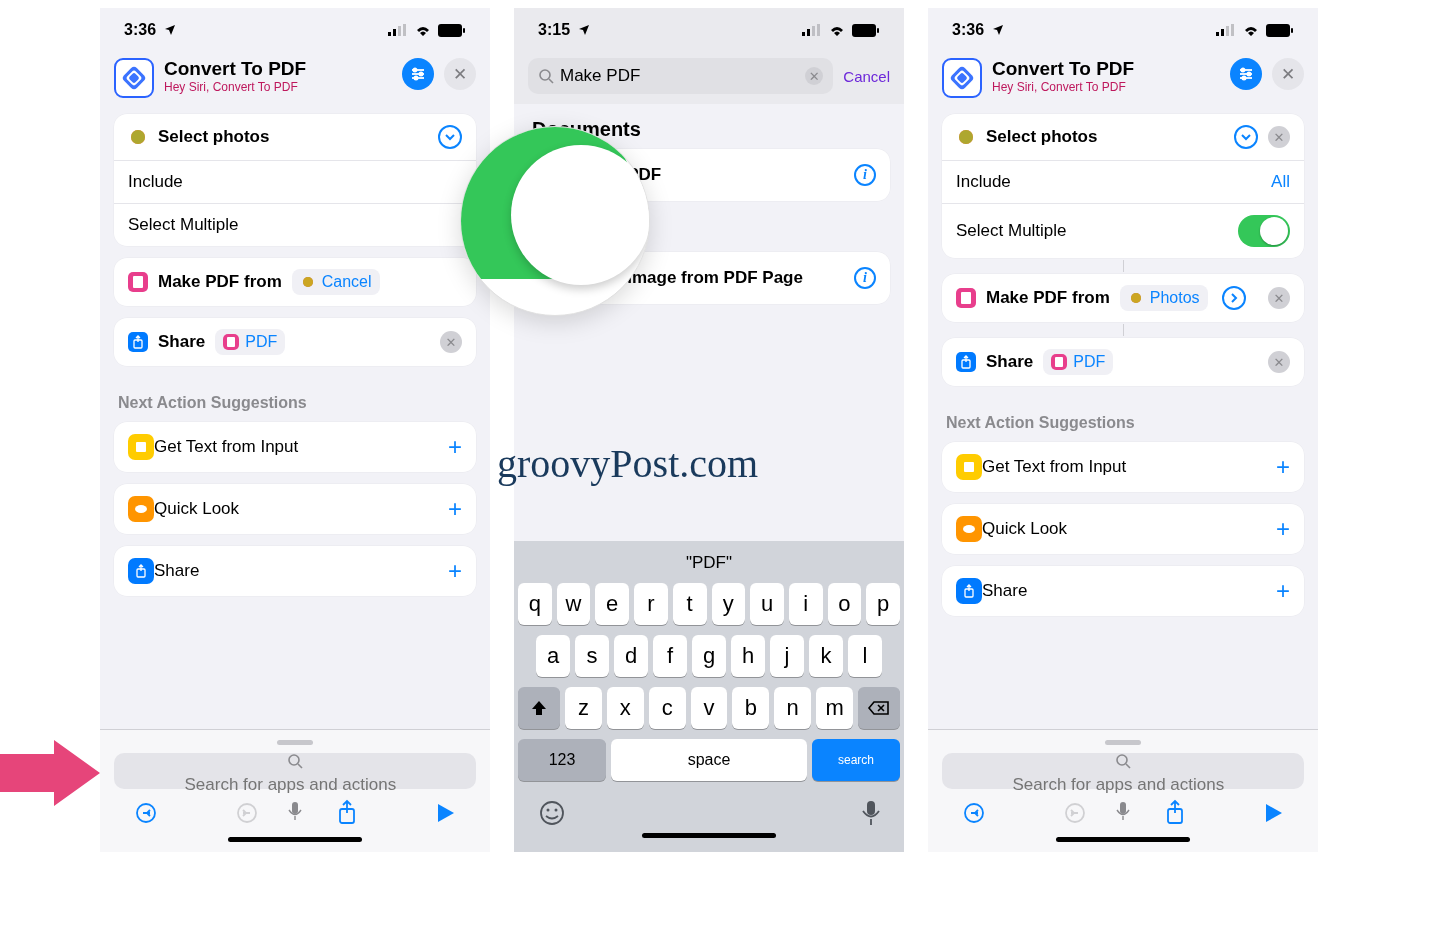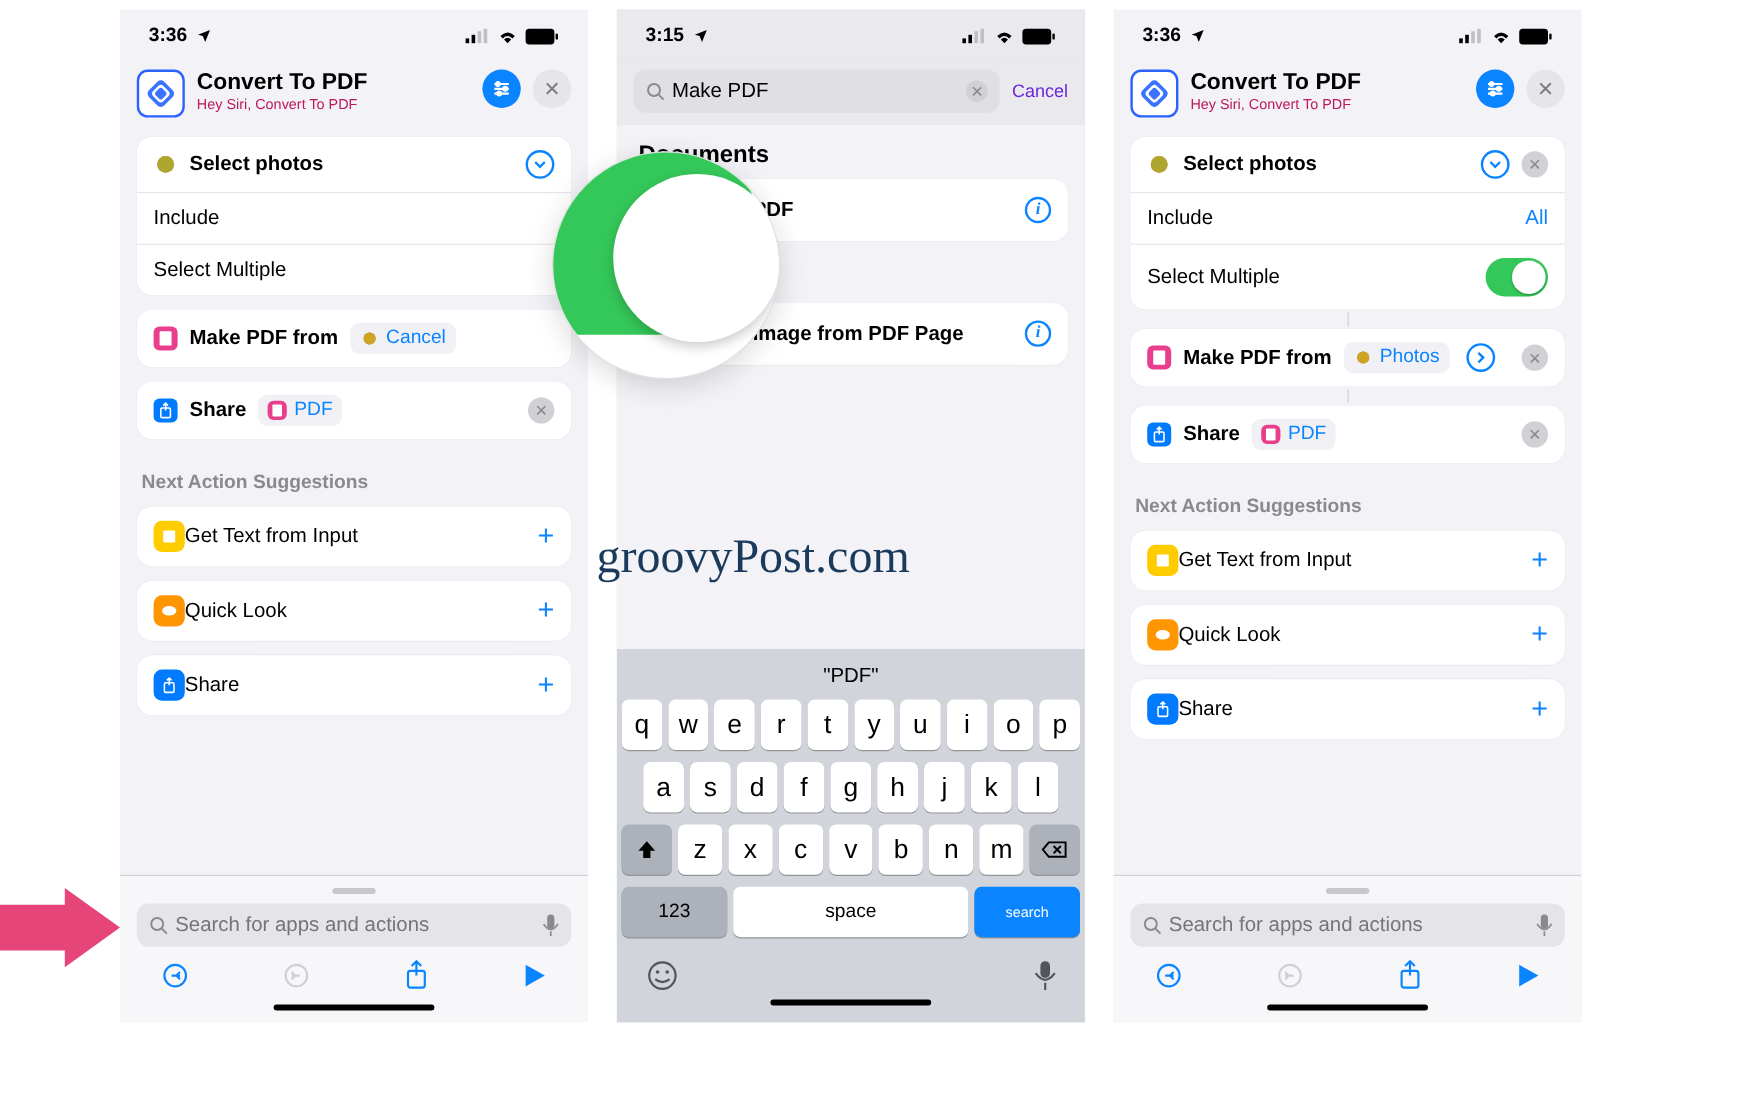--- a/index.html
+++ b/index.html
@@ -26,21 +26,21 @@
 .pill { display:inline-flex; align-items:center; gap:6px; background:#f0f0f5; border-radius:8px; padding:4px 8px; font-size:16px; color:#0a84ff; font-weight:500; }
 .chip-icon { width:20px; height:20px; border-radius:5px; display:inline-flex; align-items:center; justify-content:center; }
 .round-tiny { width:24px; height:24px; border-radius:50%; border:2px solid #0a84ff; display:inline-flex; align-items:center; justify-content:center; }
 .x-round { width:22px; height:22px; border-radius:50%; background:#d0d0d5; display:flex; align-items:center; justify-content:center; color:#8a8a8e; font-size:13px; margin-left:auto; }
 .connector { width:1px; height:12px; margin: -4px auto; background:#d0d0d5; }
 .section-lbl { font-size: 16px; font-weight:600; color:#8a8a8e; padding: 22px 18px 4px 18px; }
 .suggest-row { display:flex; align-items:center; padding: 11px 14px; font-size:17px; }
 .plus { margin-left:auto; color:#0a84ff; font-size:24px; font-weight:300; }
 .bottom-bar { margin-top:auto; background:#f7f7f9; border-top:0.5px solid #d0d0d5; padding:10px 14px 6px 14px; }
 .grab { width:36px; height:5px; background:#c7c7cc; border-radius:3px; margin:0 auto 8px auto; }
-.searchbox { background:#e4e4e9; border-radius:10px; height:36px; display:flex; align-items:center; padding:0 10px; gap:6px; color:#8a8a8e; font-size:17px; }
+.searchbox { background:#e4e4e9; border-radius:10px; height:36px; display:flex; align-items:center; padding:0 10px; gap:6px; color:#8a8a8e; font-size:17px;flex-direction:column; }
 .searchbox input { border:none; background:transparent; flex:1; font-size:17px; outline:none; }
 .action-icons { display:flex; justify-content:space-between; align-items:center; padding:10px 20px 4px 20px; }
 .home-ind { width:134px; height:5px; background:#000; border-radius:3px; margin: 6px auto 4px auto; }
 .sq-icon { width:26px; height:26px; border-radius:7px; display:inline-flex; align-items:center; justify-content:center; }
 .sq-pink { background:#e83e8c; }
 .sq-blue { background:#007aff; }
 .sq-yellow { background:#ffcc00; }
 .sq-orange { background:#ff9500; }
 
 .search-head { display:flex; align-items:center; gap:10px; padding:6px 14px 10px 14px; background:#eaeaee; }

